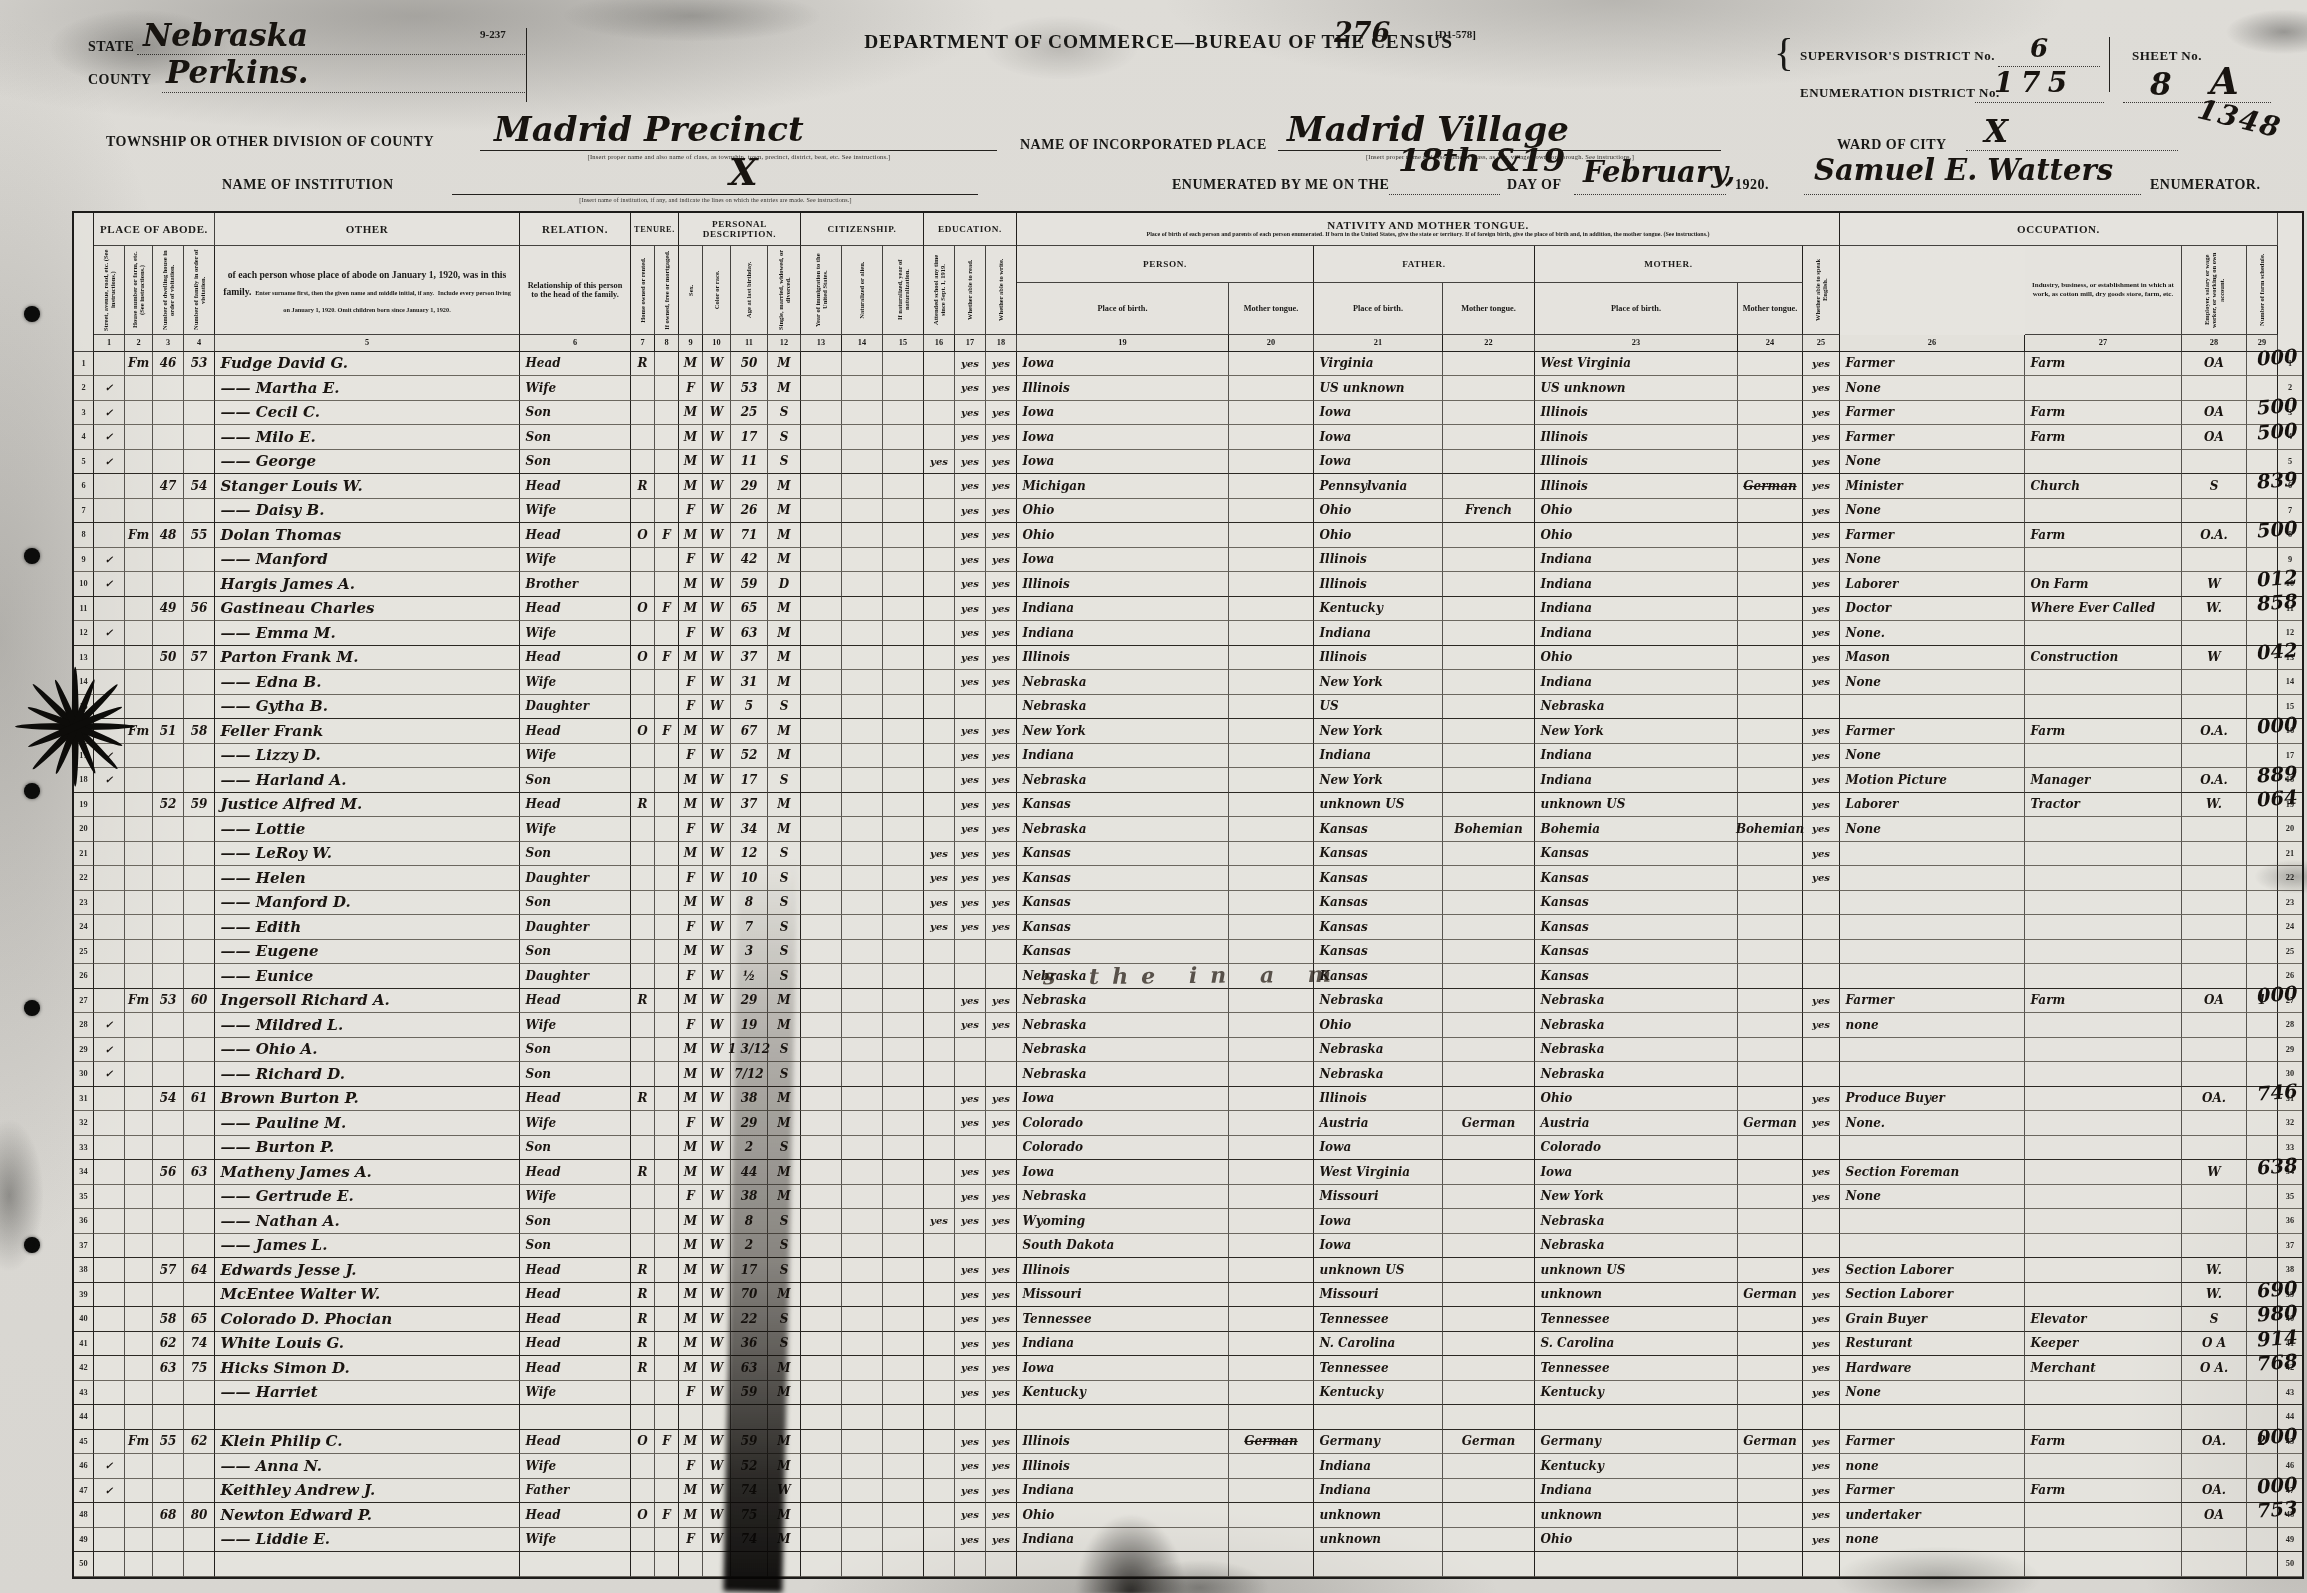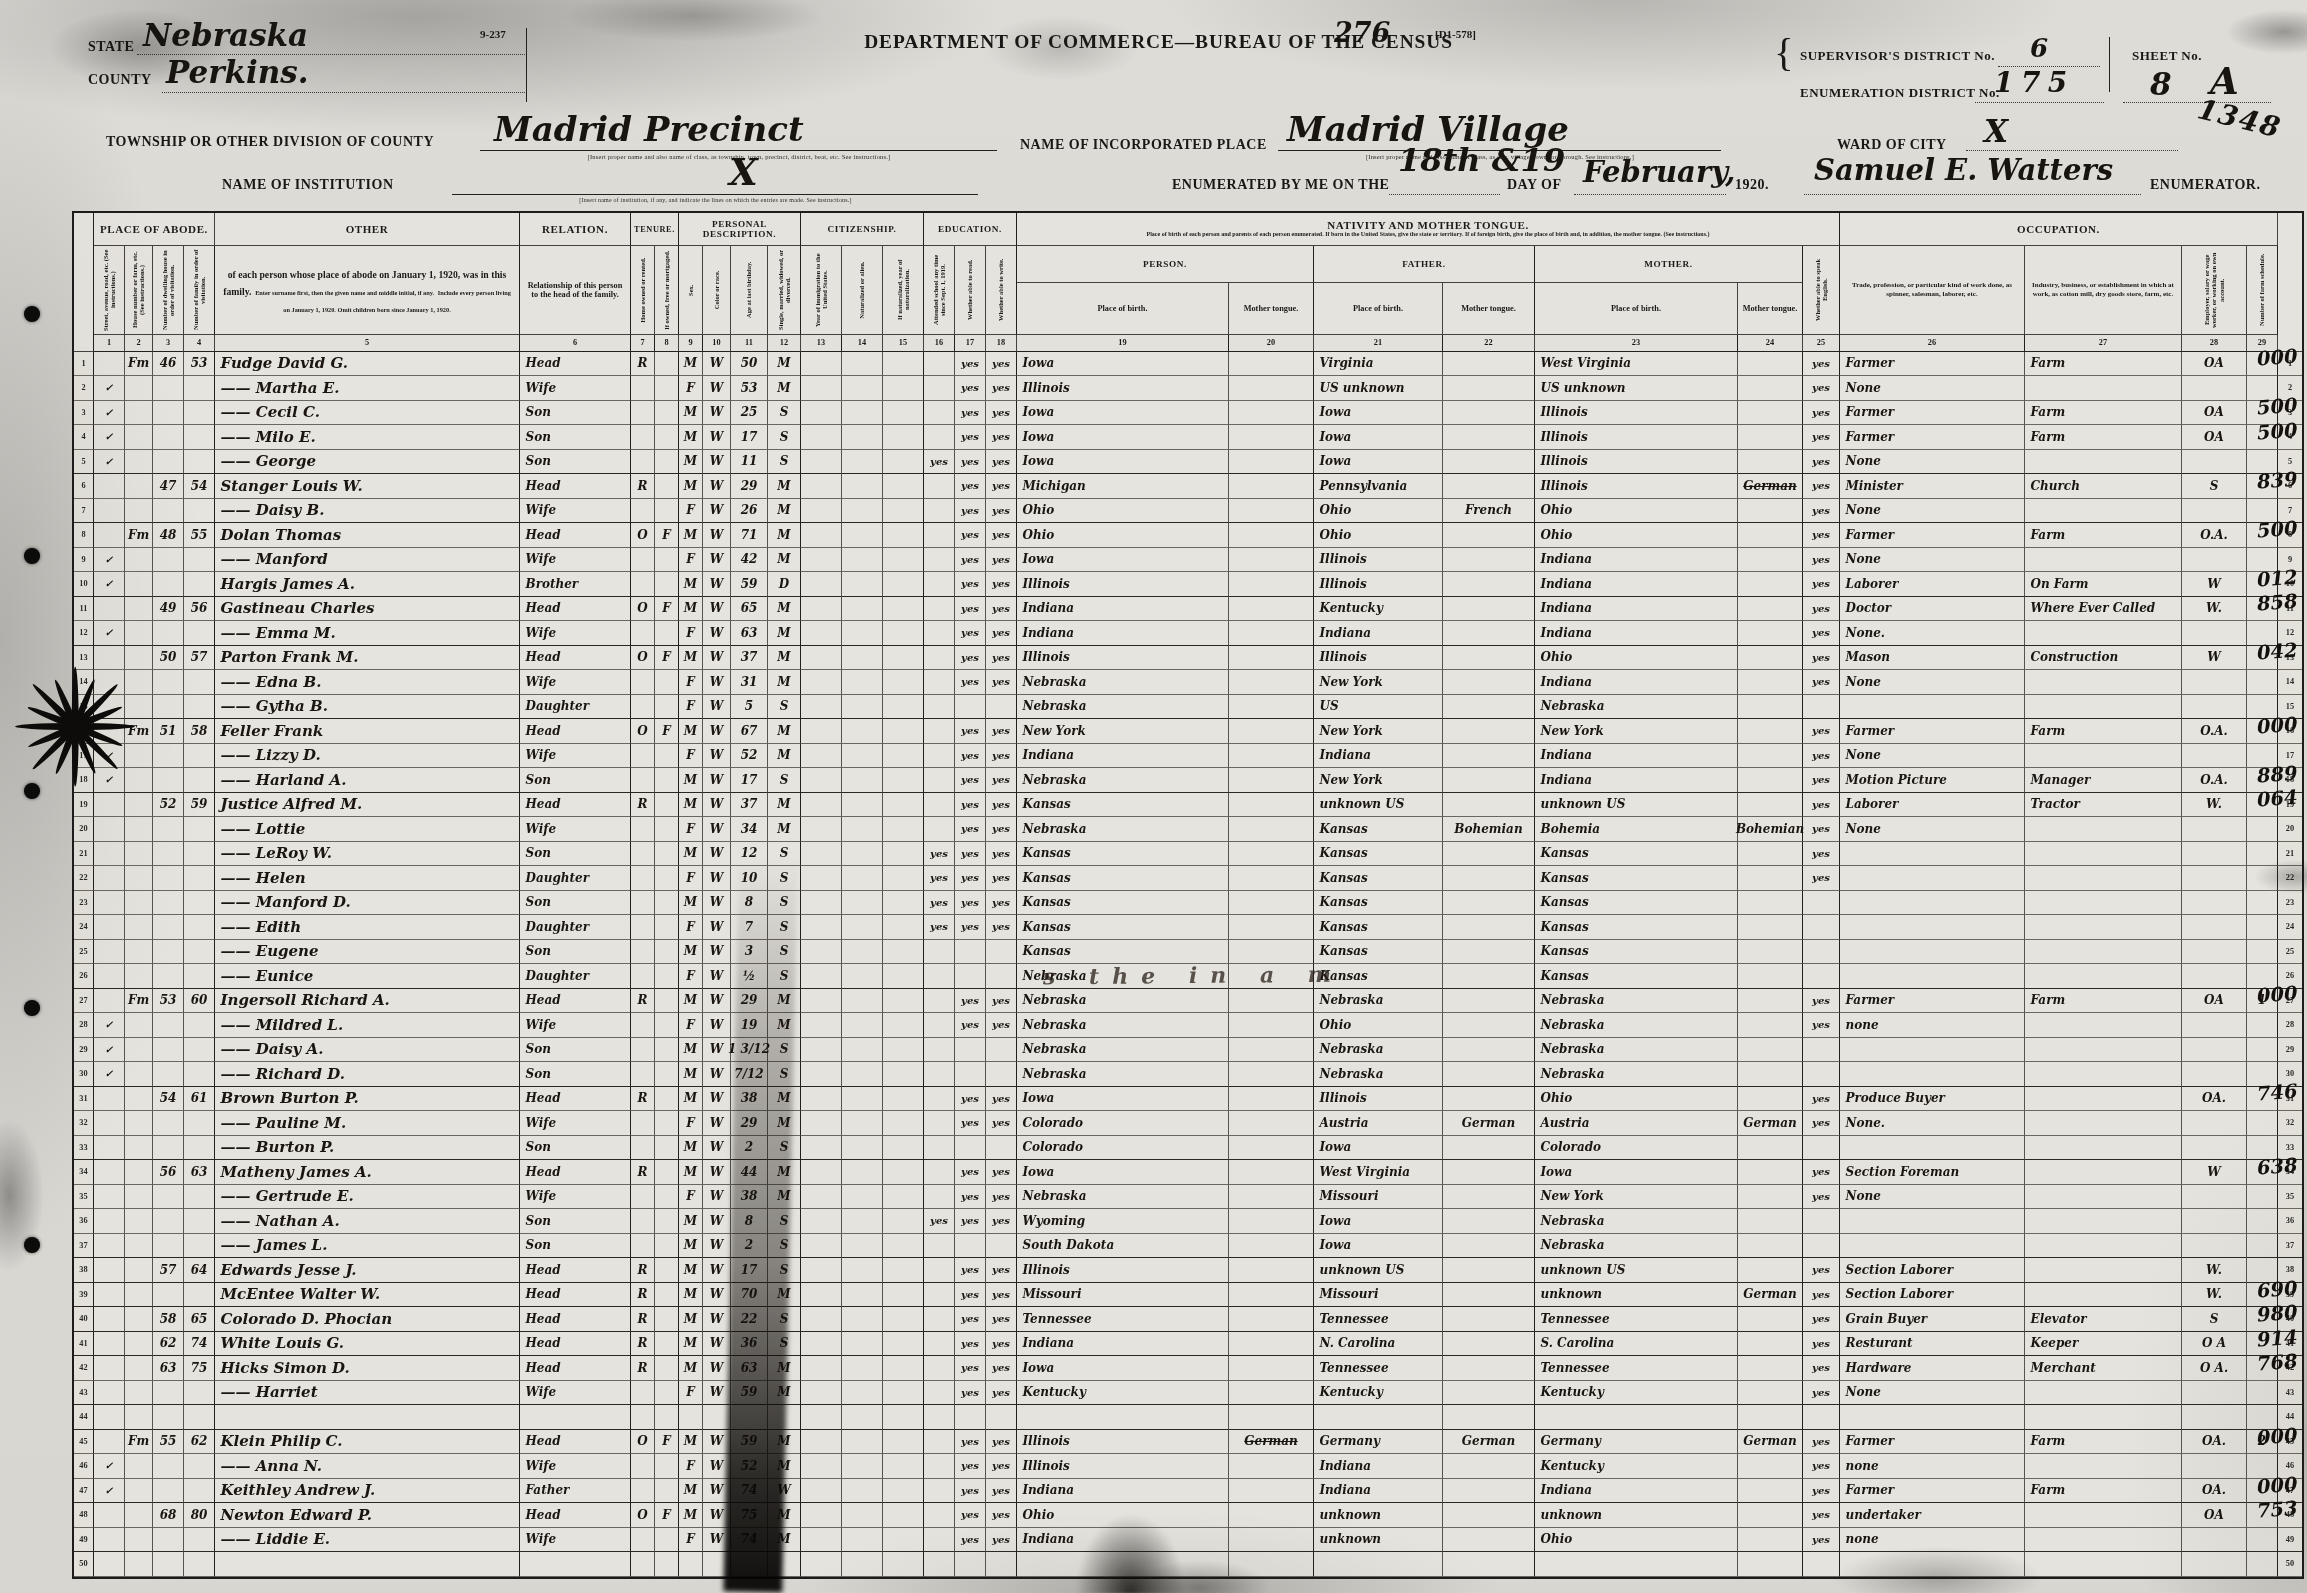--- a/index.html
+++ b/index.html
@@ -242,23 +242,20 @@
         <span class="vt">Whether able to speak English.</span>
       </div>
     <div class="hcell" style="grid-column:20/21;grid-row:3/4;font-size:8.3px;font-weight:bold;">Place of birth.</div>
     <div class="hcell hr2" style="grid-column:21/22;grid-row:3/4;font-size:8.3px;font-weight:bold;">Mother tongue.</div>
     <div class="hcell" style="grid-column:22/23;grid-row:3/4;font-size:8.3px;font-weight:bold;">Place of birth.</div>
     <div class="hcell hr2" style="grid-column:23/24;grid-row:3/4;font-size:8.3px;font-weight:bold;">Mother tongue.</div>
     <div class="hcell" style="grid-column:24/25;grid-row:3/4;font-size:8.3px;font-weight:bold;">Place of birth.</div>
     <div class="hcell hr2" style="grid-column:25/26;grid-row:3/4;font-size:8.3px;font-weight:bold;">Mother tongue.</div>
 
     <div class="hcell gtitle" style="grid-column:27/31;grid-row:1/2;">OCCUPATION.</div>
-    <div class="hcell" style="grid-column:27/28;grid-row:2/4;">
-        <span class="occnote">Trade, profession, or particular kind of work done, as spinner, salesman, laborer, etc.</span>
-      </div>
     <div class="hcell" style="grid-column:28/29;grid-row:2/4;">
         <span class="occnote">Industry, business, or establishment in which at work, as cotton mill, dry goods store, farm, etc.</span>
       </div>
     <div class="hcell" style="grid-column:29/30;grid-row:2/4;">
         <span class="vt">Employer, salary or wage worker, or working on own account.</span>
       </div>
     <div class="hcell hr2" style="grid-column:30/31;grid-row:2/4;">
         <span class="vt">Number of farm schedule.</span>
       </div>
 
@@ -1161,21 +1158,21 @@
       <div class="cell hwv left" style="grid-area: 32 / 27 / 33 / 28;">none</div>
       <div class="cell hwv left" style="grid-area: 32 / 28 / 33 / 29;"></div>
       <div class="cell hwv" style="grid-area: 32 / 29 / 33 / 30;"></div>
       <div class="cell hwv hr2" style="grid-area: 32 / 30 / 33 / 31;"></div>
       <div class="cell rncol" style="border-right: none; grid-area: 32 / 31 / 33 / 32;">28</div>
       <div class="cell rncol hr2" style="grid-area: 33 / 1 / 34 / 2;">29</div>
       <div class="cell hwv yescell" style="grid-area: 33 / 2 / 34 / 3;">✓</div>
       <div class="cell hwv" style="grid-area: 33 / 3 / 34 / 4;"></div>
       <div class="cell hwv" style="grid-area: 33 / 4 / 34 / 5;"></div>
       <div class="cell hwv hr2" style="grid-area: 33 / 5 / 34 / 6;"></div>
-      <div class="cell hwv left big hr2" style="grid-area: 33 / 6 / 34 / 7;">—— Daisy A.</div>
+      <div class="cell hwv left big hr2" style="grid-area: 33 / 6 / 34 / 7;">—— Ohio A.</div>
       <div class="cell hwv left hr2" style="grid-area: 33 / 7 / 34 / 8;">Son</div>
       <div class="cell hwv" style="grid-area: 33 / 8 / 34 / 9;"></div>
       <div class="cell hwv hr2" style="grid-area: 33 / 9 / 34 / 10;"></div>
       <div class="cell hwv" style="grid-area: 33 / 10 / 34 / 11;">M</div>
       <div class="cell hwv" style="grid-area: 33 / 11 / 34 / 12;">W</div>
       <div class="cell hwv" style="grid-area: 33 / 12 / 34 / 13;">1 3/12</div>
       <div class="cell hwv hr2" style="grid-area: 33 / 13 / 34 / 14;">S</div>
       <div class="cell hwv" style="grid-area: 33 / 14 / 34 / 15;"></div>
       <div class="cell hwv" style="grid-area: 33 / 15 / 34 / 16;"></div>
       <div class="cell hwv hr2" style="grid-area: 33 / 16 / 34 / 17;"></div>

